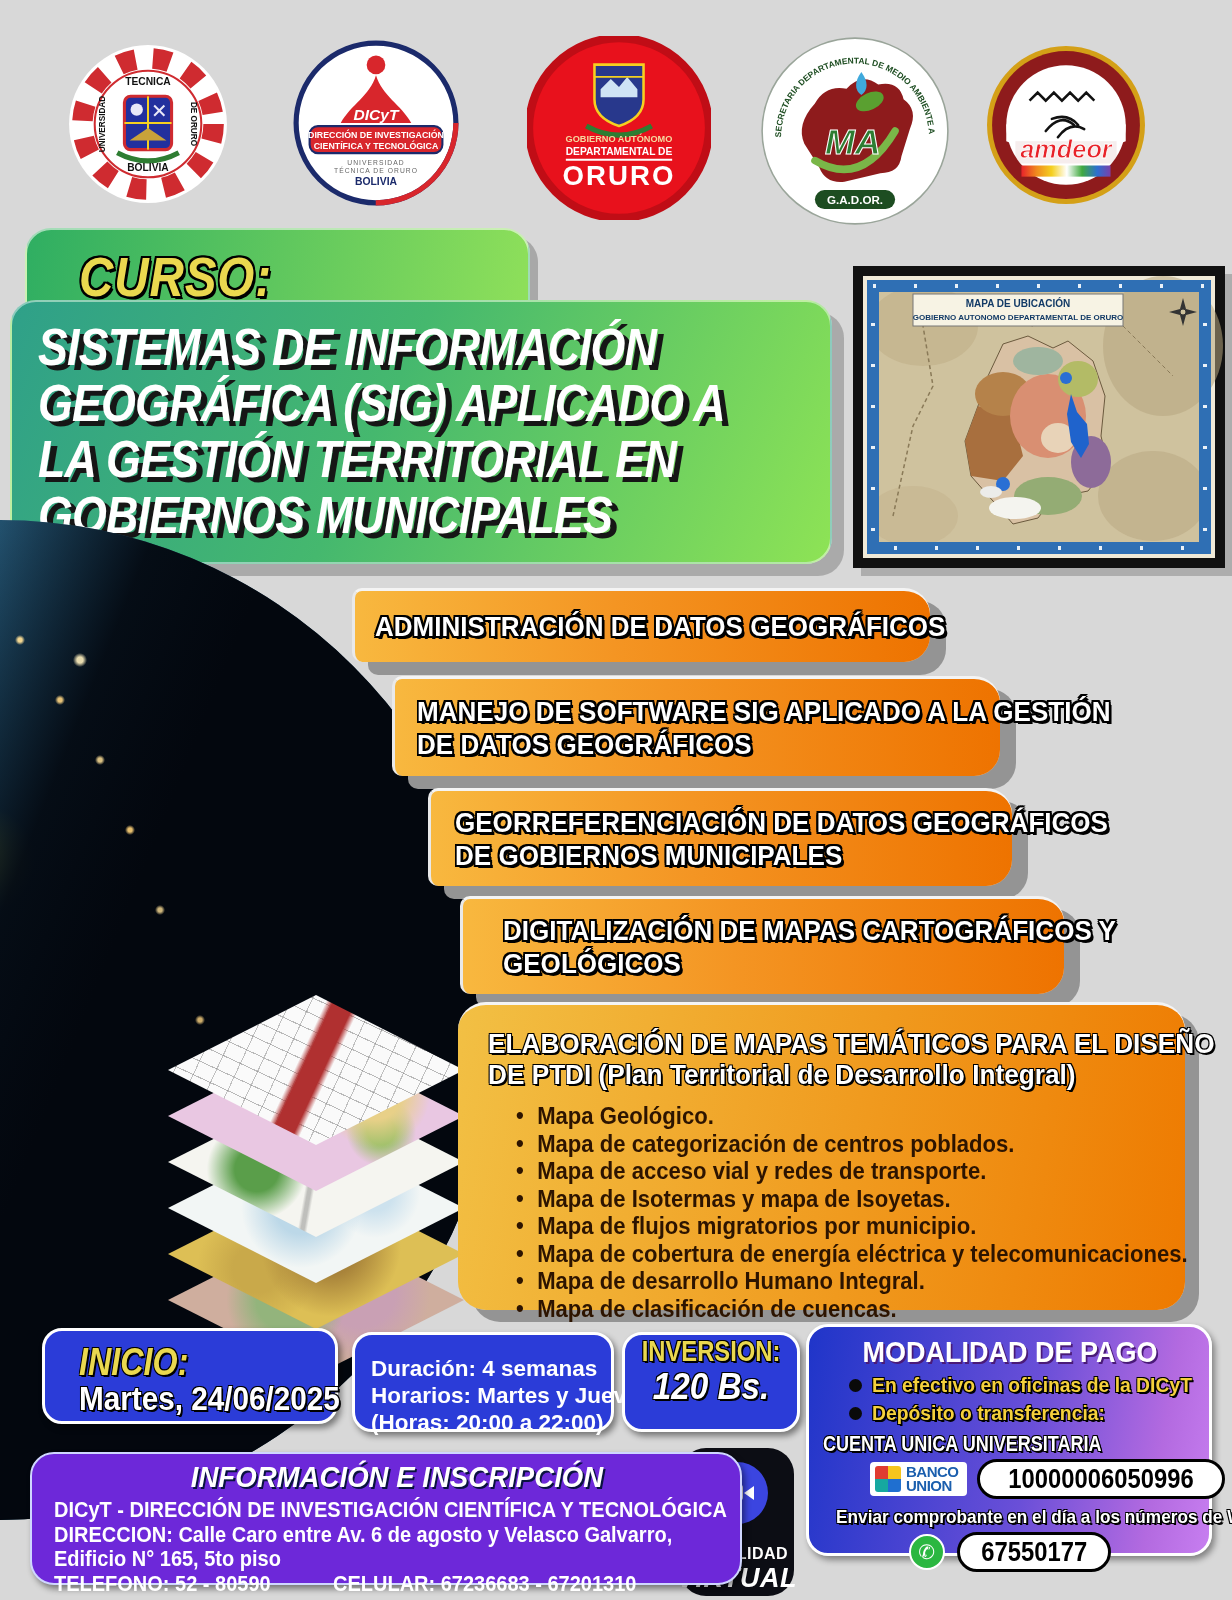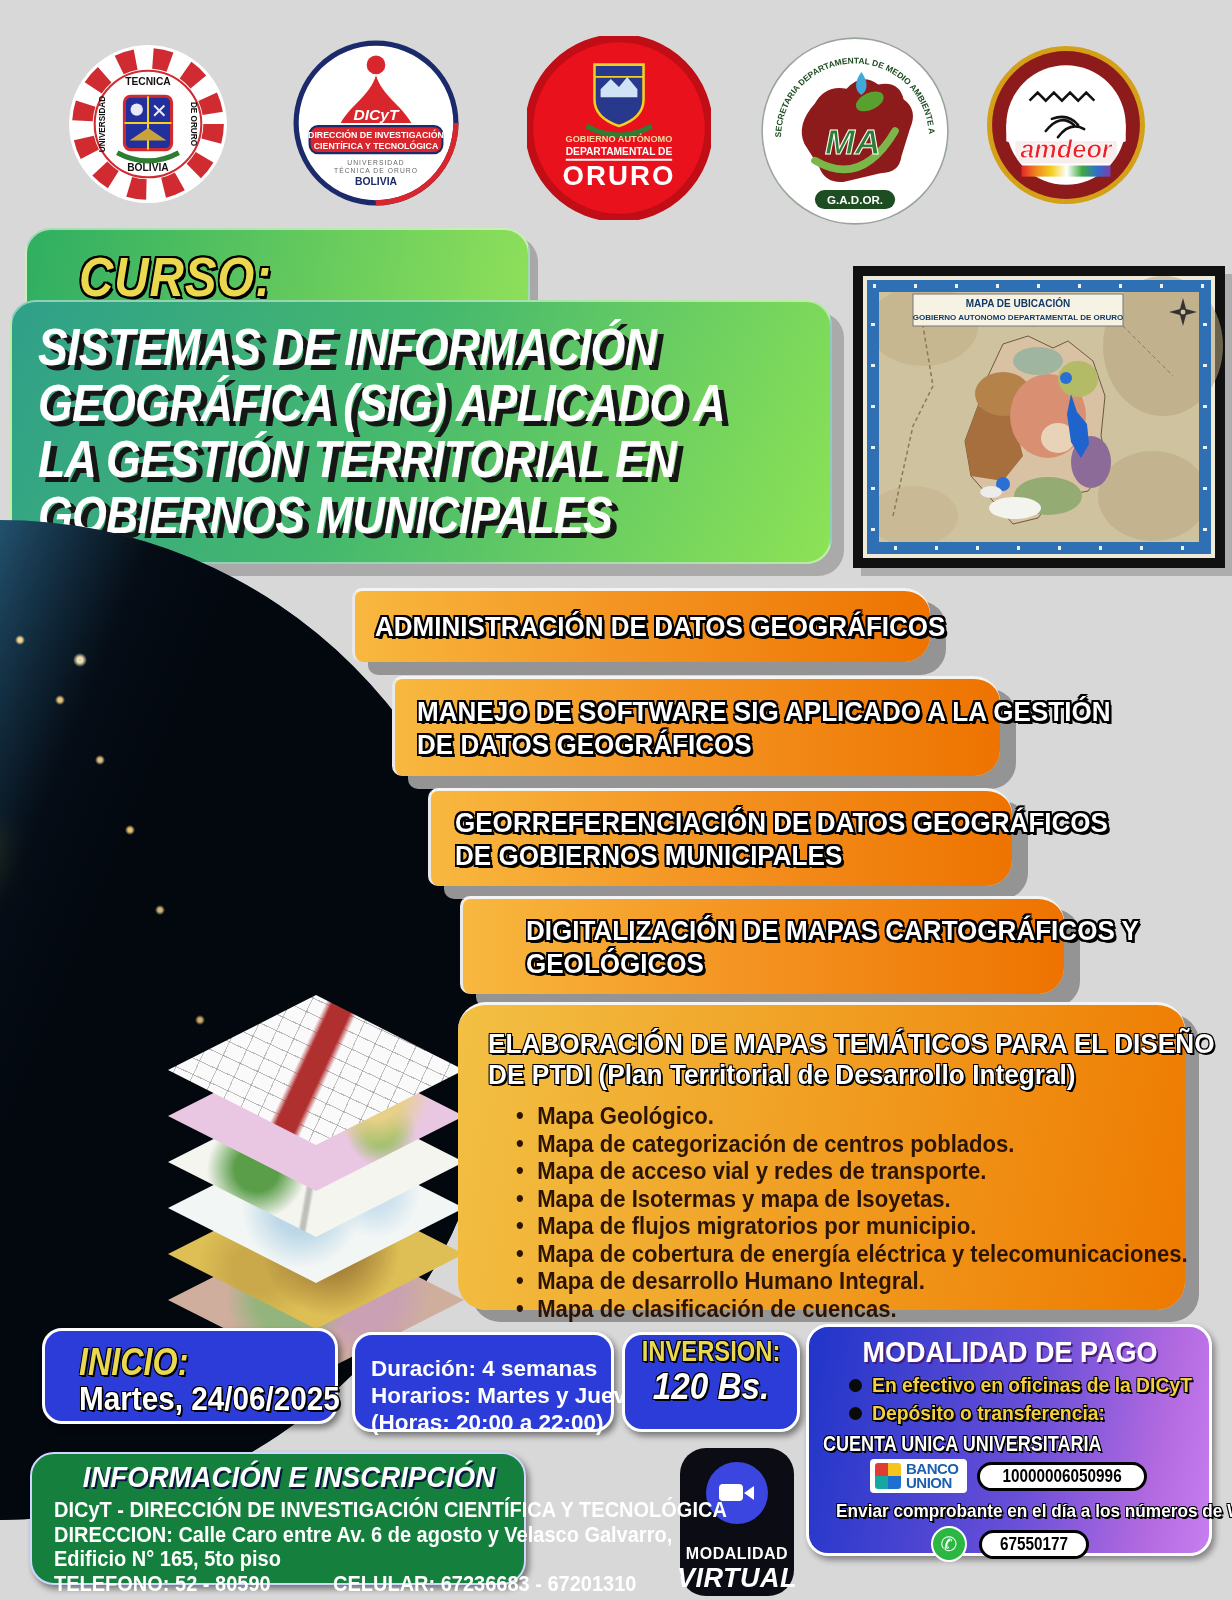--- a/index.html
+++ b/index.html
@@ -101,36 +101,36 @@
   .pm-row{display:flex;align-items:center;gap:10px;margin:4px 0 0 26px;}
   .pm-dot{width:13px;height:13px;border-radius:50%;background:#0a0a0a;flex:0 0 auto;}
   .pm-txt{font-size:21px;font-weight:bold;color:#f5d03c;white-space:nowrap;transform:scaleX(.92);transform-origin:left center;}
   .acct-lbl{font-size:22px;font-weight:bold;color:#fff;margin-top:6px;white-space:nowrap;transform:scaleX(.82);transform-origin:left top;}
   .bank-row{display:flex;align-items:center;gap:10px;margin:2px 0 0 40px;padding-left:7px;}
   #bank-logo{display:flex;align-items:center;gap:5px;background:#fff;border-radius:4px;padding:3px 8px 3px 5px;}
   .bank-mark{width:26px;height:26px;border-radius:3px;background:
      conic-gradient(#f5c51e 0 90deg,#1f6fd0 90deg 180deg,#16a8a0 180deg 270deg,#e03c31 270deg 360deg);}
   .bank-name{font-size:15px;line-height:14px;font-weight:bold;color:#1b5fae;letter-spacing:-0.5px;}
   .pill{background:#fff;border:3px solid #000;border-radius:22px;padding:1px 12px;
-    font-size:18px;font-weight:bold;color:#000;white-space:nowrap;letter-spacing:0;}
+    font-size:28px;font-weight:bold;color:#000;white-space:nowrap;letter-spacing:0;}
   .pill-inner{display:inline-block;transform:scaleX(.85);transform-origin:center;}
   .wsp-note{font-size:18.5px;font-weight:bold;color:#fff;margin-top:7px;text-align:center;white-space:nowrap;transform:scaleX(.93);transform-origin:center top;}
   .wsp-row{display:flex;align-items:center;justify-content:center;gap:12px;margin-top:4px;}
   .wsp-icon{width:36px;height:36px;border-radius:50%;background:#2bb741;border:2px solid #fff;
     display:flex;align-items:center;justify-content:center;color:#fff;font-size:20px;}
   
   #modality-badge{position:absolute;left:680px;top:1448px;width:114px;height:148px;background:#0c0d14;
     border-radius:26px;display:flex;flex-direction:column;align-items:center;padding-top:14px;}
   .zoom-circ{width:62px;height:62px;border-radius:50%;background:#3b45e0;position:relative;}
   .zoom-cam{position:absolute;left:13px;top:22px;width:24px;height:17px;background:#fff;border-radius:4px;}
   .zoom-tri{position:absolute;left:38px;top:24px;width:0;height:0;border-top:7px solid transparent;border-bottom:7px solid transparent;border-right:10px solid #fff;}
   #modality-badge .m1{margin-top:21px;font-size:16px;font-weight:bold;color:#fff;letter-spacing:.5px;}
   #modality-badge .m2{font-size:27px;font-weight:bold;font-style:italic;color:#fff;letter-spacing:.5px;}
   
-  #contact-box{position:absolute;left:30px;top:1452px;width:496px;height:133px;background:#15803d;
+  #contact-box{position:absolute;left:30px;top:1452px;width:712px;height:133px;background:#6d28d9;
     border:2px solid #cfd6ff;border-radius:24px;box-shadow:3px 4px 6px rgba(0,0,0,.45);padding:6px 0 0 22px;}
   #contact-box .ct{font-size:30px;font-weight:bold;font-style:italic;color:#fff;text-align:center;
     transform:scaleX(.92);transform-origin:center top;text-shadow:2px 2px 0 #0a1240;white-space:nowrap;}
   .cl{font-size:21.5px;line-height:24.5px;font-weight:bold;color:#fff;white-space:nowrap;transform:scaleX(.93);transform-origin:left top;}
   .cl-row{display:flex;gap:46px;}
 </style>
 </head>
 <body>
 
 <div id="poster">
@@ -299,21 +299,21 @@
   <div class="banner" style="left:392px;top:676px;width:608px;height:100px;padding-left:22px;">
     <div class="bl ol-b">MANEJO DE SOFTWARE SIG APLICADO A LA GESTIÓN</div>
     <div class="bl ol-b">DE  DATOS GEOGRÁFICOS</div>
   </div>
 
   <div class="banner" style="left:428px;top:788px;width:584px;height:98px;padding-left:24px;">
     <div class="bl ol-b">GEORREFERENCIACIÓN DE DATOS GEOGRÁFICOS</div>
     <div class="bl ol-b">DE GOBIERNOS MUNICIPALES</div>
   </div>
 
-  <div class="banner" style="left:460px;top:896px;width:604px;height:98px;padding-left:63px;">
+  <div class="banner" style="left:460px;top:896px;width:604px;height:98px;padding-left:40px;">
     <div class="bl ol-b">DIGITALIZACIÓN DE MAPAS CARTOGRÁFICOS Y</div>
     <div class="bl ol-b">GEOLÓGICOS</div>
   </div>
 
   <div id="topics-panel">
     <div class="topic-h ol-thin">ELABORACIÓN DE MAPAS TEMÁTICOS PARA EL DISEÑO</div>
     <div class="topic-h ol-thin">DE PTDI (Plan Territorial de Desarrollo Integral)</div>
     <ul id="topic-list">
       <li>Mapa Geológico.</li>
       <li>Mapa de categorización de centros poblados.</li>

